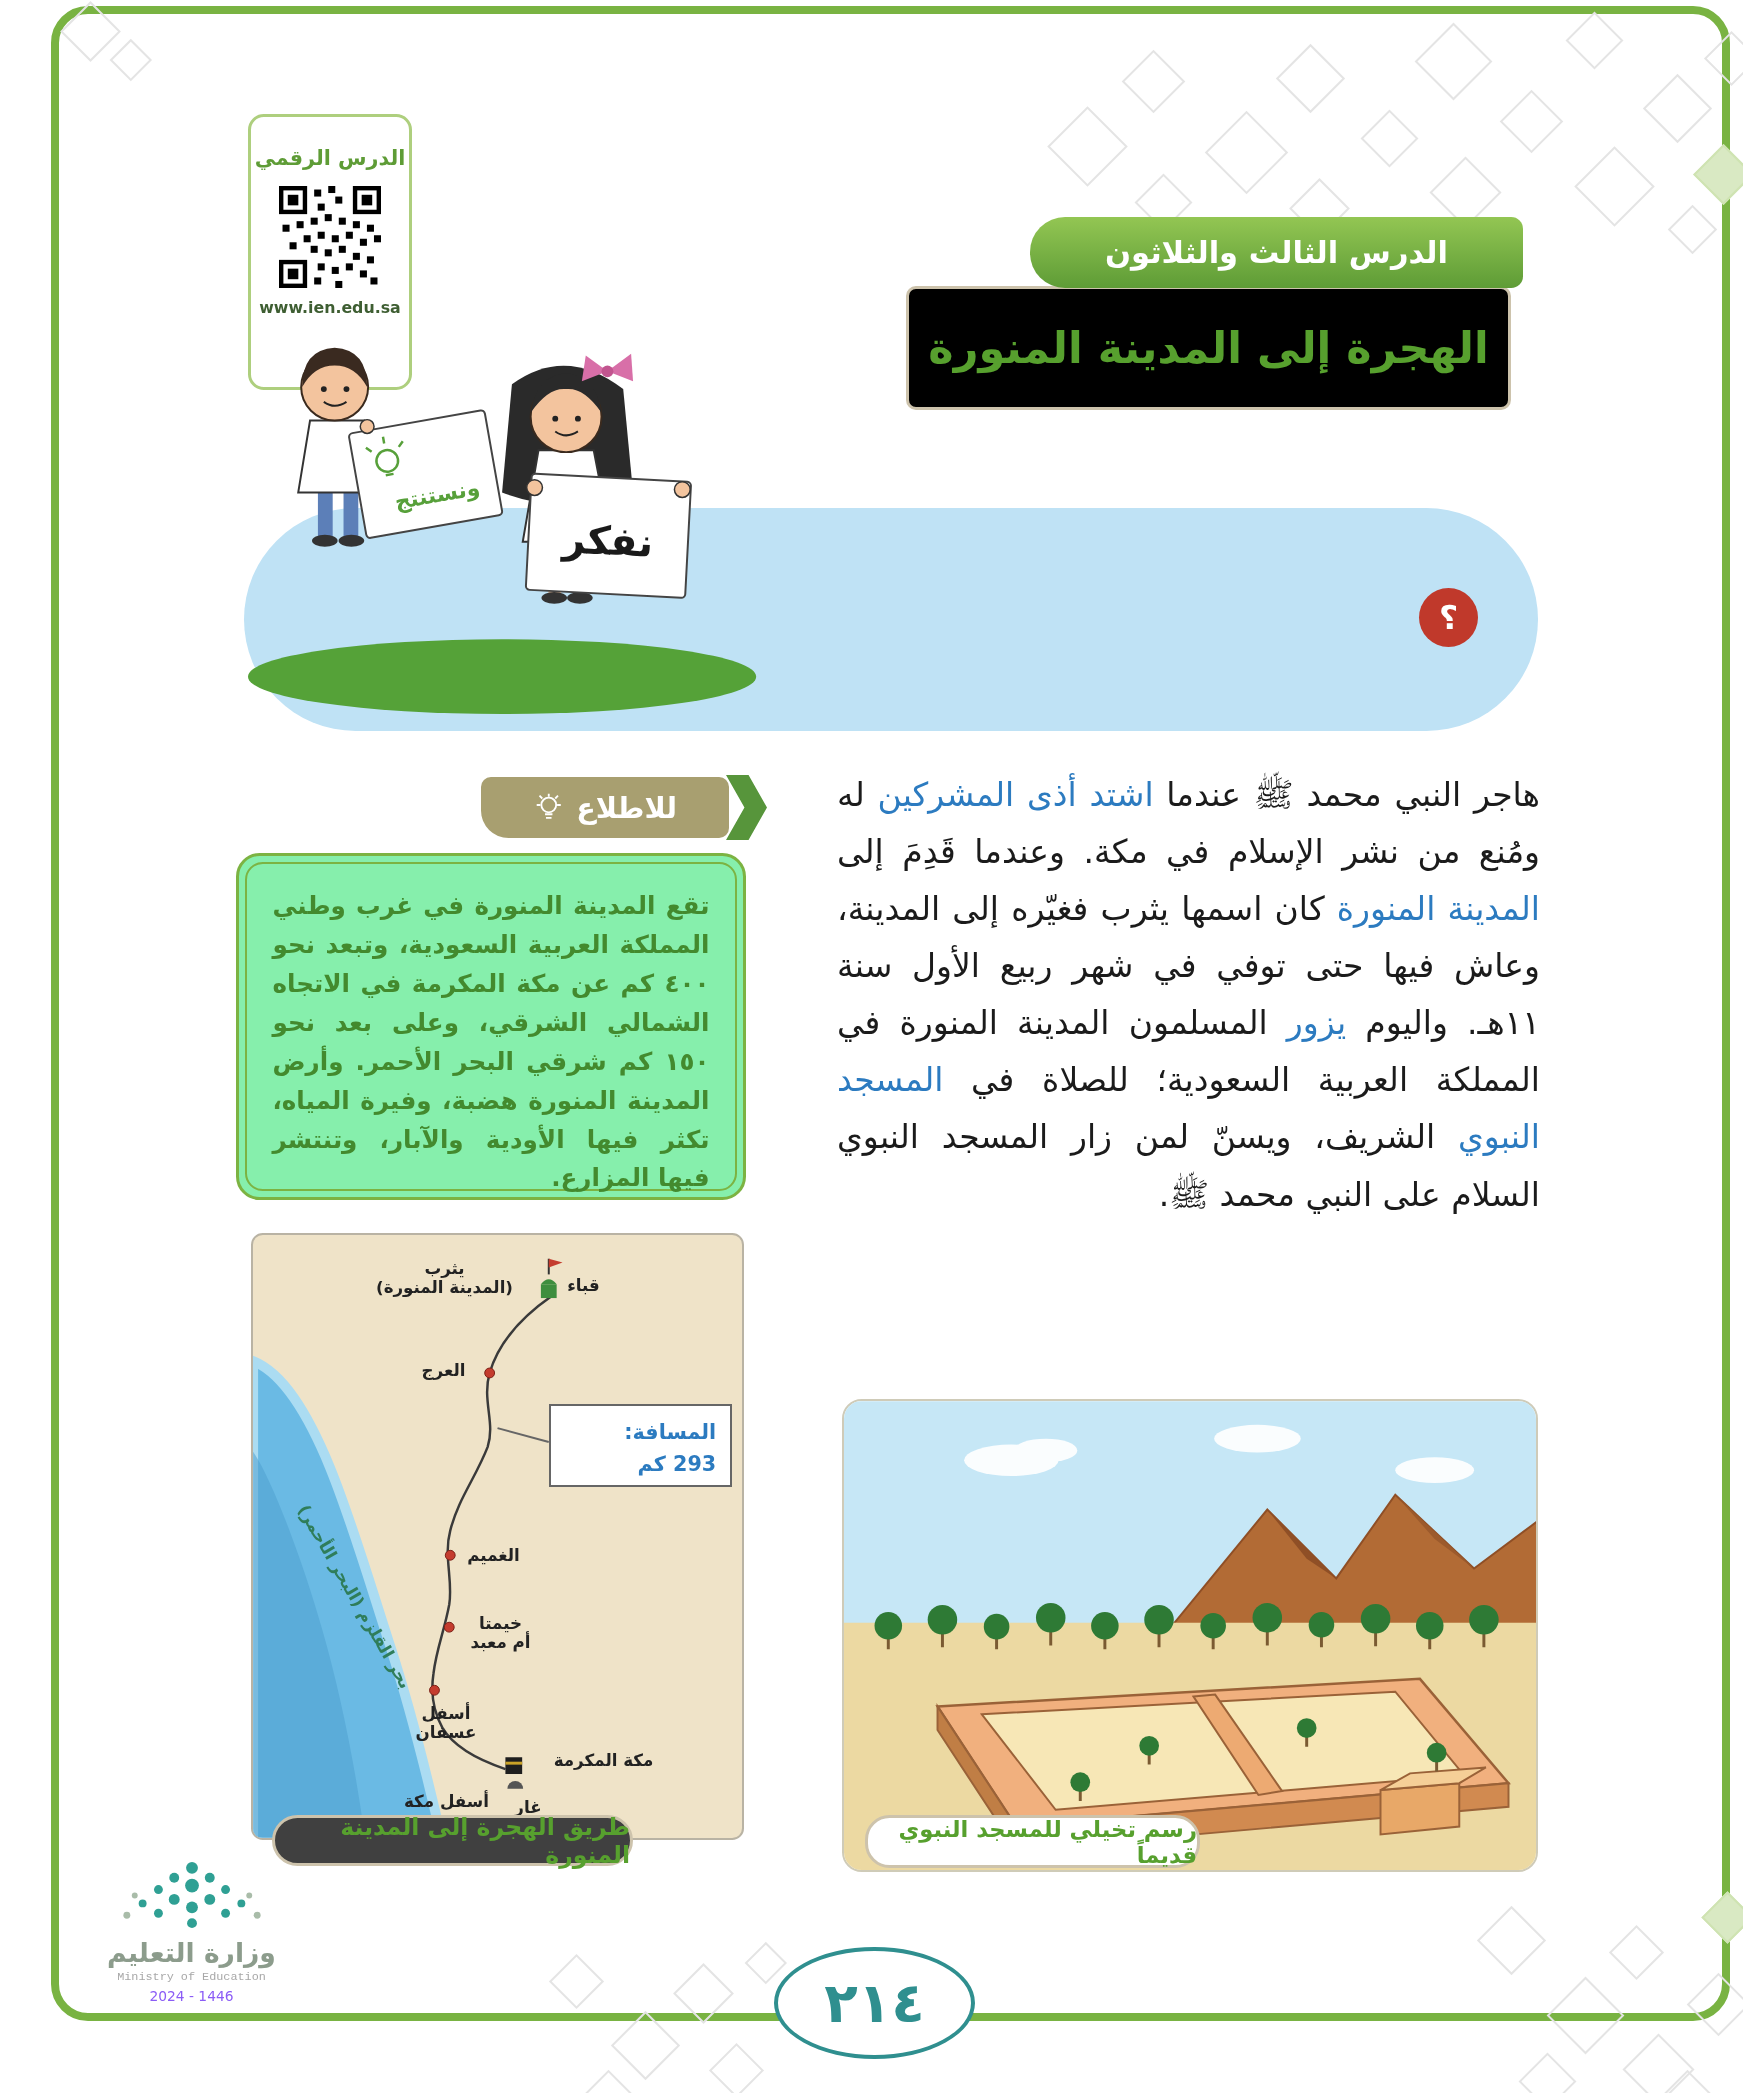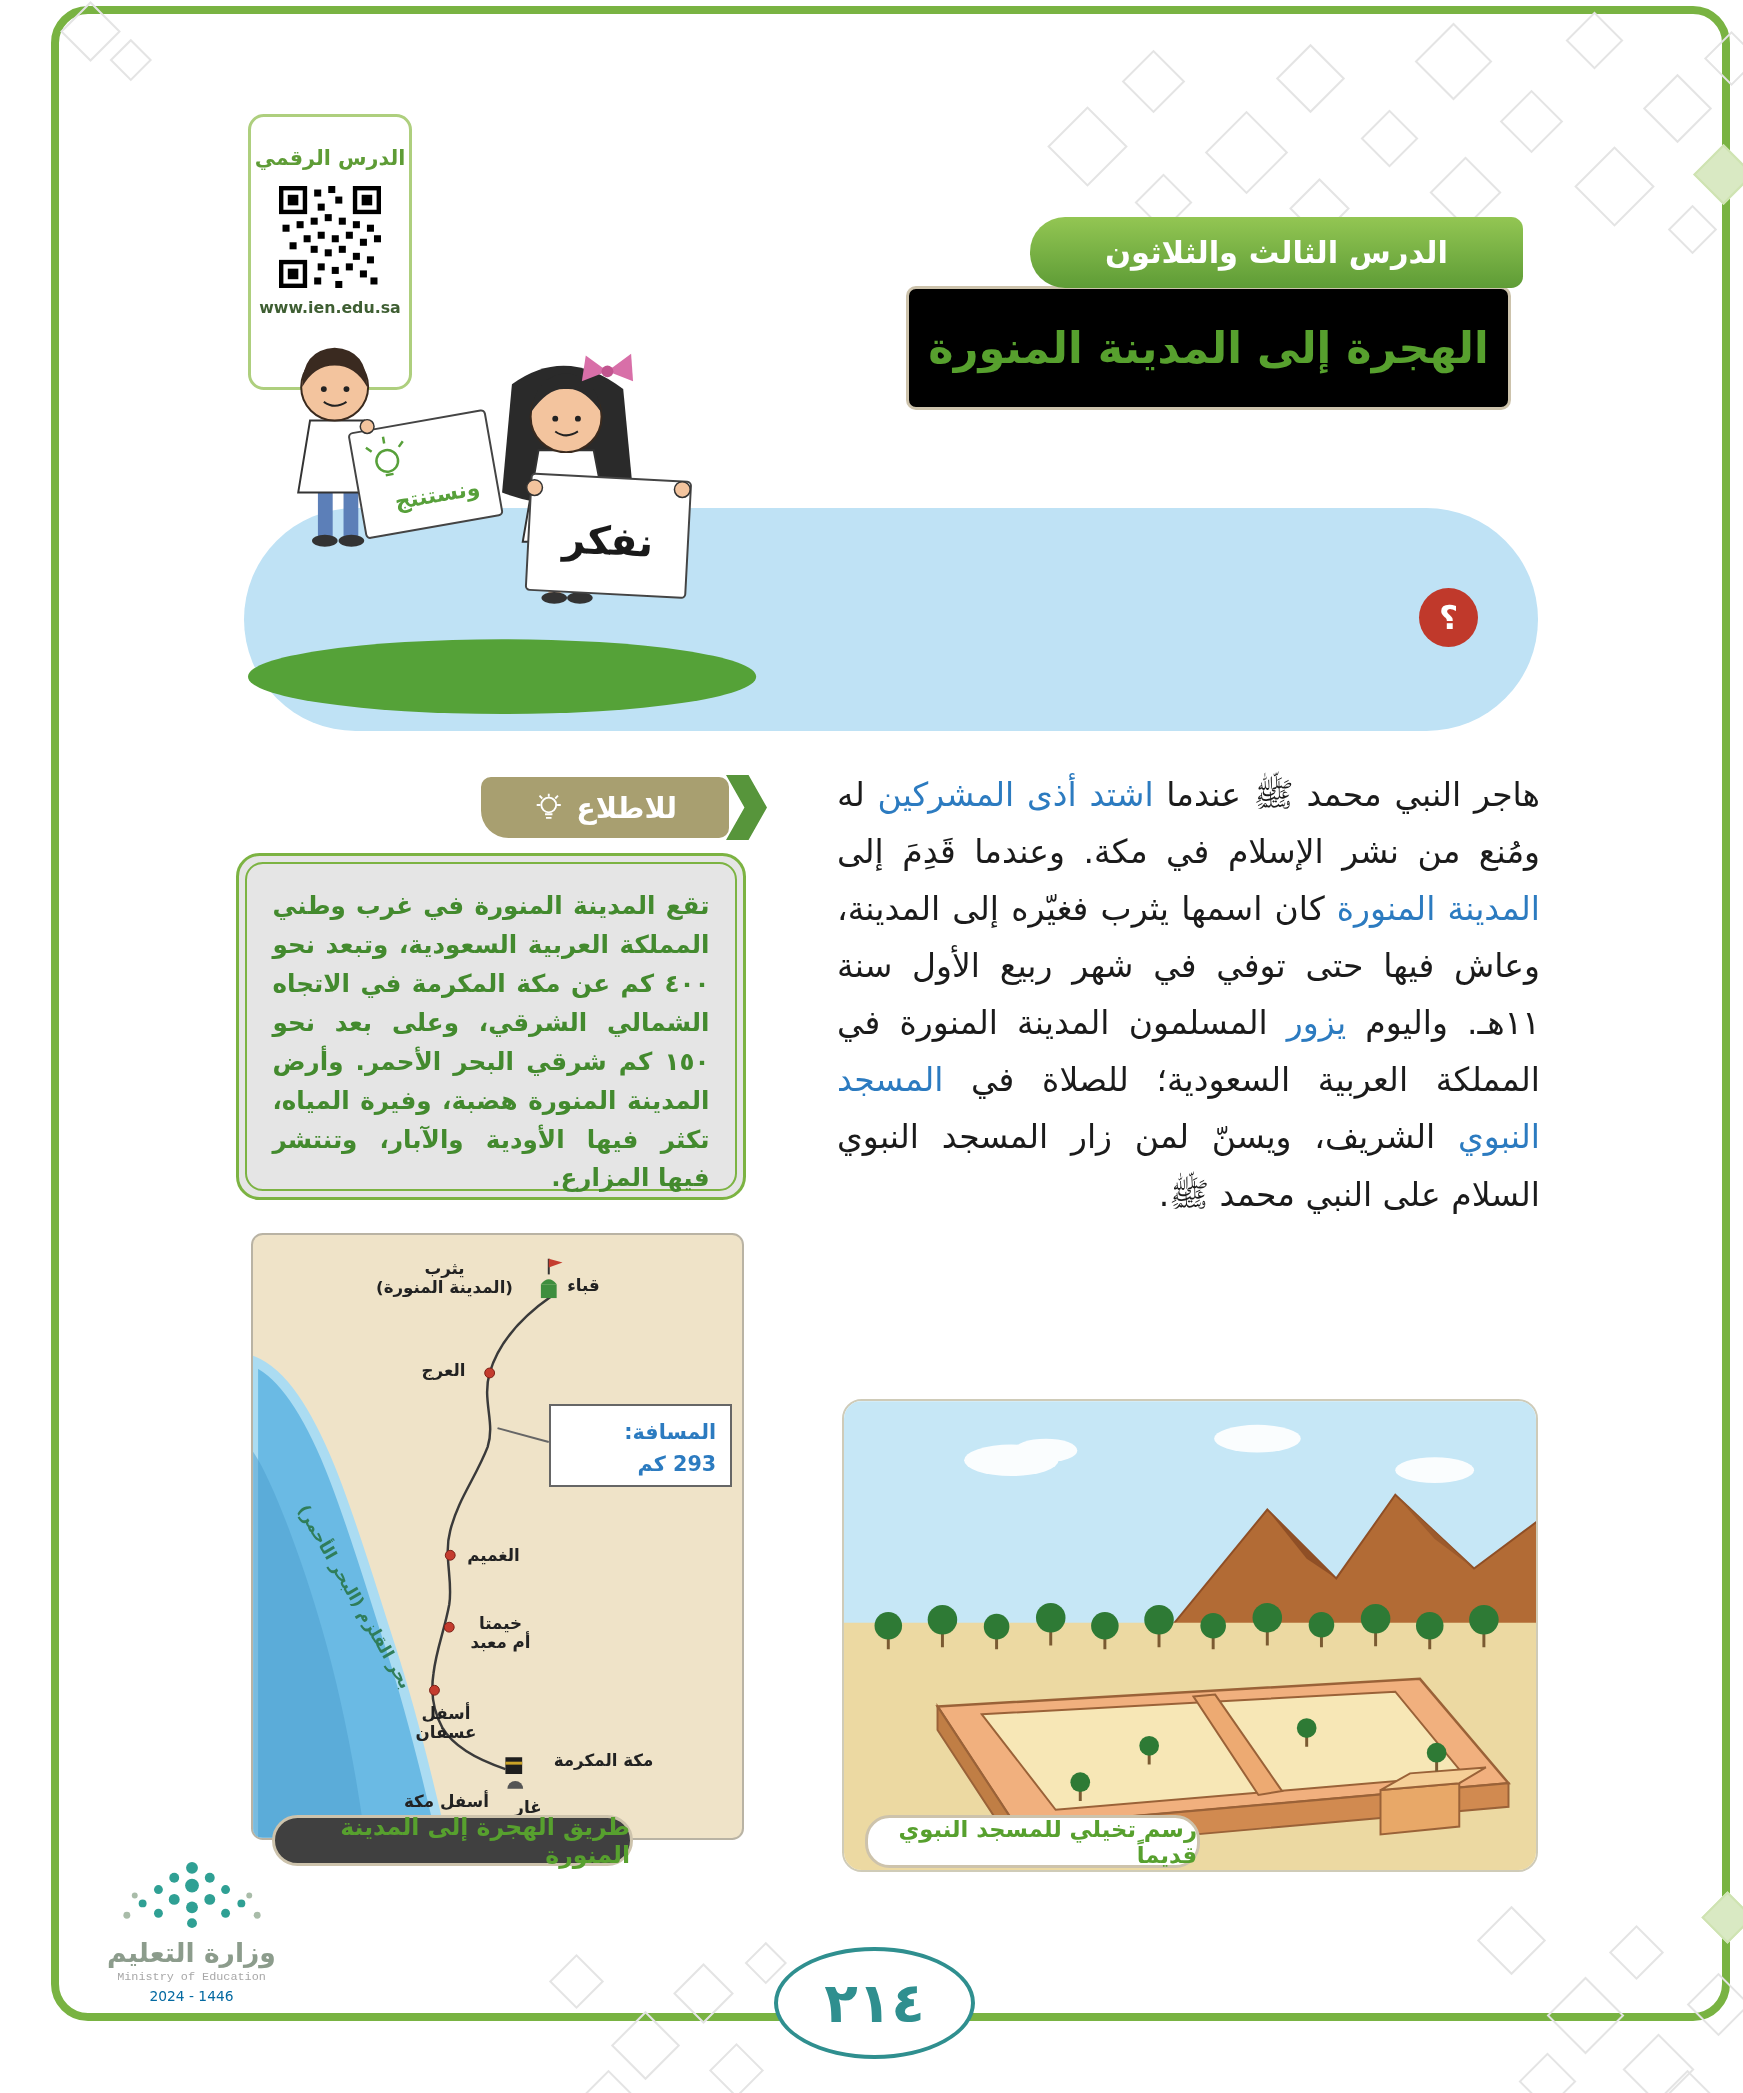--- a/index.html
+++ b/index.html
@@ -47,21 +47,21 @@
     font-size:33px; line-height:1.73; color:#1B1B1B; z-index:4; }
   .hl { color:#2C7BC0; }
 
   
   #info-tab { left:481px; top:777px; width:248px; height:61px; background:#A89F70;
     border-radius:9.9px 9.9px 9.9px 27.6px; display:flex; align-items:center; justify-content:center;
     gap:11.8px; color:#fff; font-size:28.6px; font-weight:bold; z-index:5; }
   #info-chevron { left:726px; top:775px; width:41px; height:65px; background:#57953B;
     clip-path:polygon(0 0,55% 0,100% 50%,55% 100%,0 100%,45% 50%); z-index:4; }
   #info-box { left:236px; top:853px; width:510px; height:347px;
-    border:3px solid #7CB342; border-radius:23.6px; z-index:3; background:#e5e5e5; }
+    border:3px solid #7CB342; border-radius:23.6px; z-index:3; background:#86efac; }
   #info-box-inner { position:absolute; inset:5.9px; border:2px solid #7CB342; border-radius:17.7px;
     padding:23.6px 25.6px; }
   #info-body { direction:rtl; text-align:justify; color:#438A2E; font-weight:bold;
     font-size:24.6px; line-height:1.58; }
 
   
   #map { left:251px; top:1233px; width:493px; height:607px; background:#EFE3C8;
     border:2px solid #B9B3A4; border-radius:11.8px; overflow:hidden; z-index:3; }
   .map-label { position:absolute; font-size:16.7px; font-weight:bold; color:#222;
     white-space:pre-line; text-align:center; line-height:1.15; direction:rtl; }
@@ -79,21 +79,21 @@
     border:3px solid #CDC3AC; border-radius:24.6px; display:flex; align-items:center; justify-content:center;
     color:#57A02E; font-size:22.7px; font-weight:bold; z-index:6; direction:rtl; }
 
   
   #page-number { left:774px; top:1947px; width:201px; height:112px; background:#fff;
     border:4.9px solid #2F8F8F; border-radius:50%; display:flex; align-items:center; justify-content:center;
     color:#2F8F8F; font-size:55px; font-weight:bold; z-index:7; }
   #ministry { left:87px; top:1856px; width:209px; text-align:center; z-index:5; }
   #ministry-ar { font-size:26.6px; color:#8C9C8C; font-weight:bold; }
   #ministry-en { font-size:11.8px; color:#A8A8A8; margin-top:2px;font-family:Liberation Mono, monospace; }
-  #ministry-yr { font-size:13.8px; color:#0369a1; margin-top:3.9px; }
+  #ministry-yr { font-size:13.8px; color:#8b5cf6; margin-top:3.9px; }
 </style>
 </head>
 <body>
 
 <div id="page">
 
   <div id="frame" class="abs"></div>
 
   <div>
     <div class="dsq" style="left:1059px;top:118px;width:57px;height:57px"></div>

